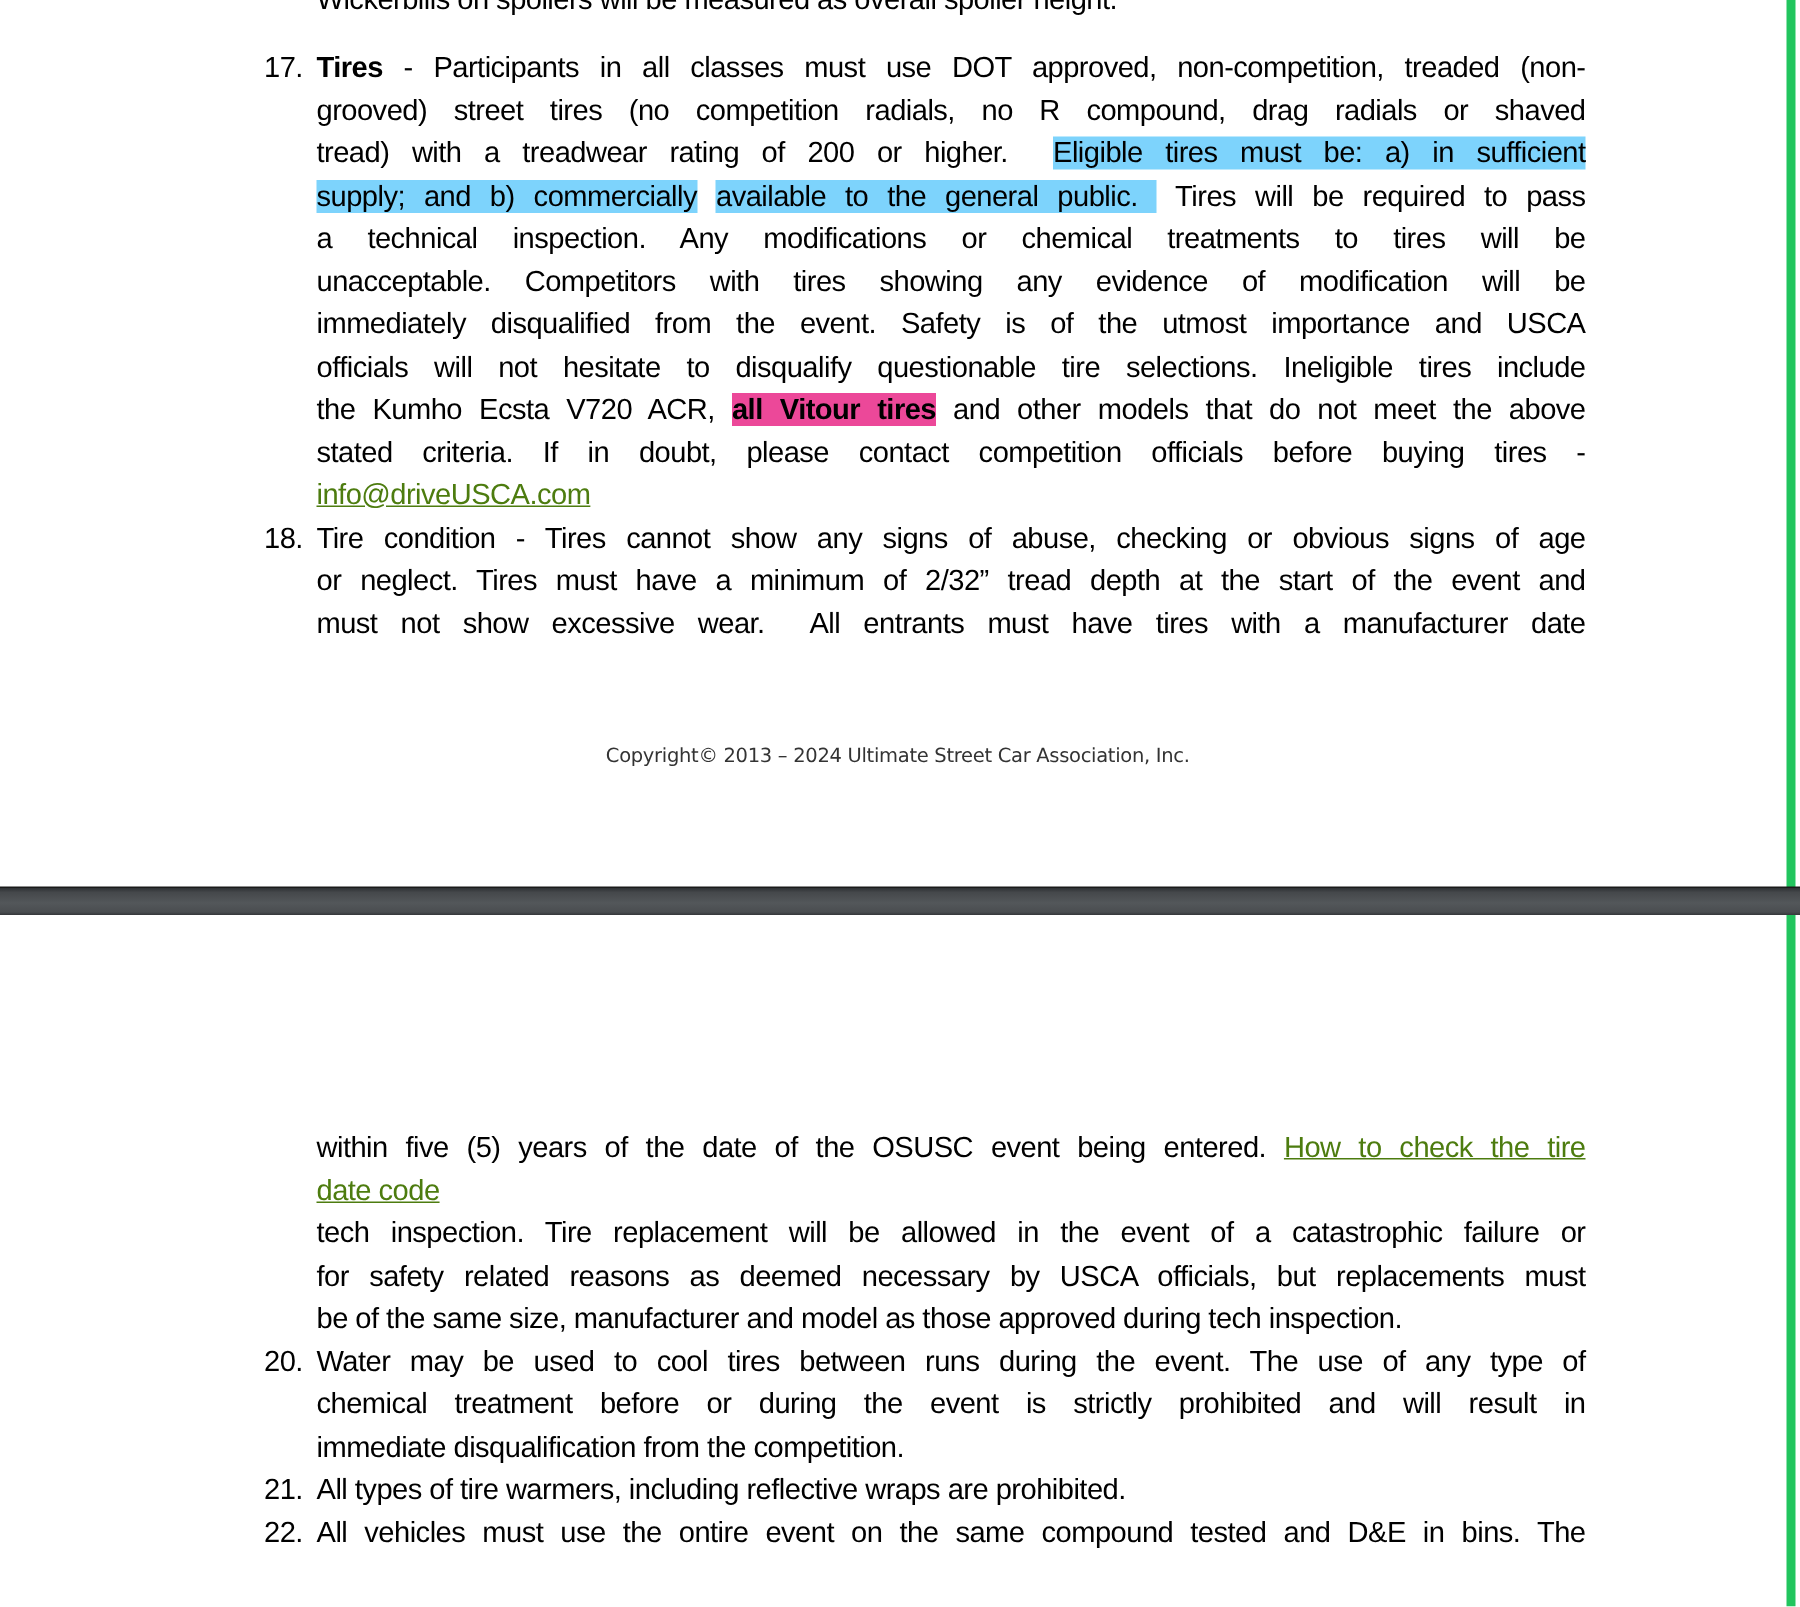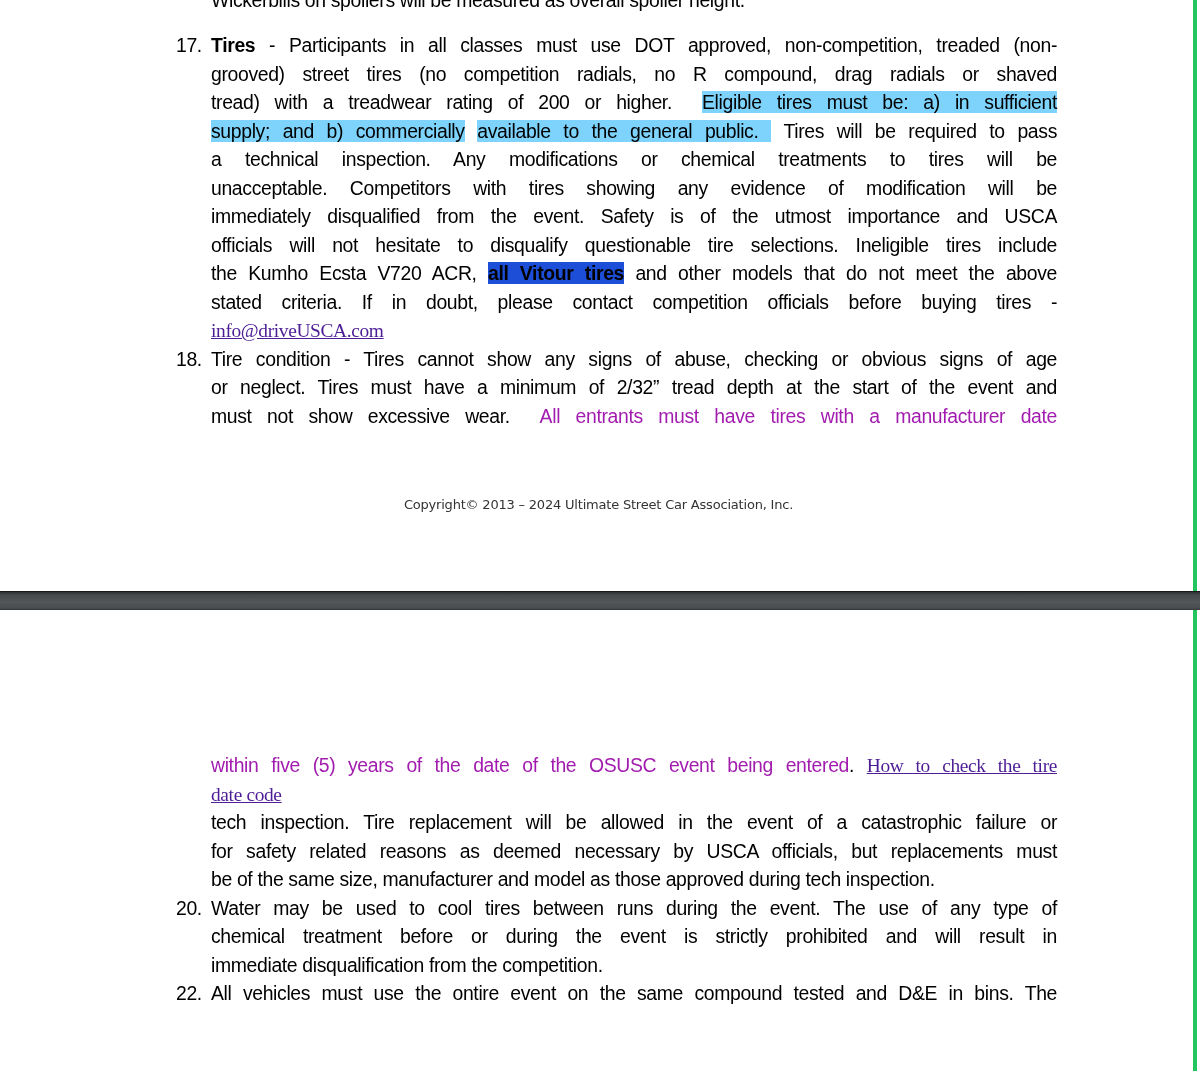--- a/index.html
+++ b/index.html
@@ -1,21 +1,21 @@
 <!DOCTYPE html>
 <html><head>
   <meta charset="utf-8">
   <style>
     * { box-sizing: border-box; margin: 0; padding: 0; }
     html, body { width: 1200px; height: 1071px; overflow: hidden; background: #ffffff; }
     body { position: relative; font-family: "Liberation Sans", sans-serif; color: #000; }
 
     .page {
       position: absolute; left: 0; width: 1197px; background: #ffffff;
-      border-right: 4px solid #22c55e;
+      border-right: 6px solid #22c55e;
     }
     .page-top { top: 0; height: 592px; }
     .page-bottom { top: 610px; height: 461px; }
 
     .page-gap {
       position: absolute; left: 0; top: 591px; width: 1200px; height: 19px;
       background: linear-gradient(#2e3134 0px, #45484b 3px, #53575a 10px, #4a4d50 16px, #2a2c2e 19px);
       border-top: 1px solid #1a1a1a;
     }
 
@@ -27,24 +27,24 @@
       display: block; white-space: nowrap; height: 28.5px;
       text-align: justify; text-align-last: justify;
     }
     .line.last { text-align-last: left; }
     .num {
       position: absolute; left: -35px; width: 35px;
     }
     .num-wrap { position: relative; display: block; }
 
     .hl-blue { background: #7dd3fc; }
-    .hl-green { background: #1d4ed8; font-weight: bold; }
+    .hl-green { background: #ec4899; font-weight: bold; }
     .bold { font-weight: bold; }
-    .red { color: #a21caf; }
-    .link { color: #4c1d95; text-decoration: underline; font-family: Liberation Serif, serif; }
+    .red { color: #000000; }
+    .link { color: #4d7c0f; text-decoration: underline; }
 
     .cutoff-top {
       position: absolute; left: 211px; top: -16px; font-size: 19.4px; letter-spacing: -0.35px;
       white-space: nowrap;
     }
 
     .footer {
       position: absolute; left: 0; width: 1197px; top: 497px; text-align: center;
       font-family: "DejaVu Sans", sans-serif; font-size: 13px; color: #333;
       letter-spacing: -0.2px;
@@ -95,17 +95,20 @@
   <span class="line">tech inspection.  Tire replacement will be allowed in the event of a catastrophic failure or</span>
   <span class="line">for safety related reasons as deemed necessary by USCA officials, but replacements must</span>
   <span class="line last">be of the same size, manufacturer and model as those approved during tech inspection.</span>
 
   <span class="line num-wrap">
     <span class="num">20.</span><span>Water may be used to cool tires between runs during the event.  The use of any type of</span>
   </span>
   <span class="line">chemical treatment before or during the event is strictly prohibited and will result in</span>
   <span class="line last">immediate disqualification from the competition.</span>
 
+  <span class="line last num-wrap">
+    <span class="num">21.</span><span>All types of tire warmers, including reflective wraps are prohibited.</span>
+  </span>
 
   <span class="line num-wrap">
     <span class="num">22.</span><span>All vehicles must use the ontire event on the same compound tested and D&amp;E in bins. The</span>
   </span>
 </div>
 
 </body></html>

